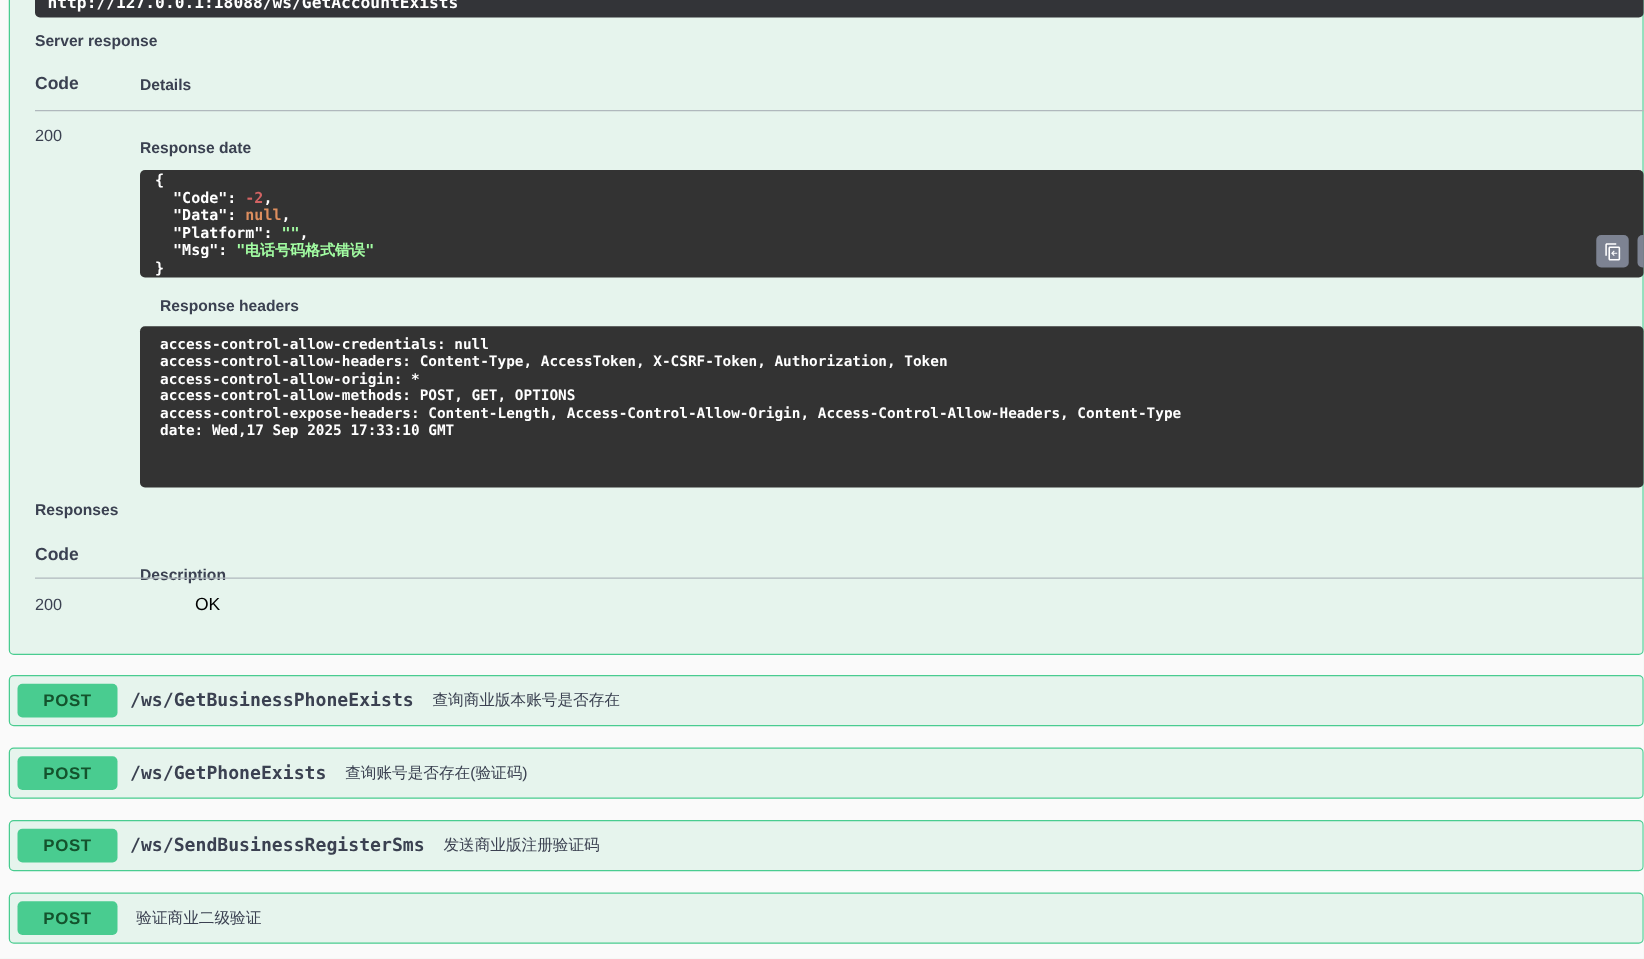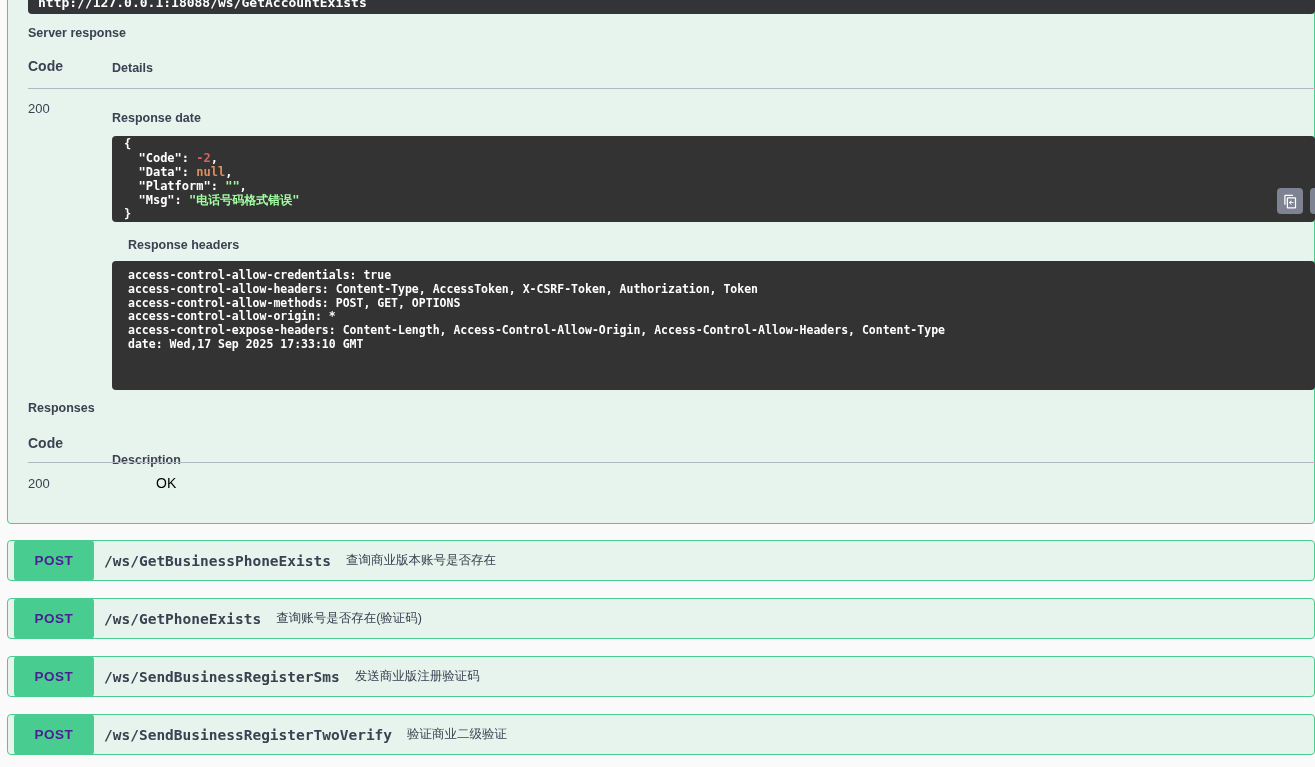--- a/index.html
+++ b/index.html
@@ -46,22 +46,22 @@
     display:flex;align-items:center;justify-content:center;cursor:pointer;padding:0;
   }
   .ok-text{font:400 14px "Liberation Sans",sans-serif;color:#000000;margin-left:44px;}
   
   .oprow{
     left:7px;width:1308px;height:41px;box-sizing:border-box;
     background:#e6f4ed;border:1px solid #49cc90;border-radius:4px;
     display:flex;align-items:center;cursor:pointer;
   }
   .method-btn{
-    margin-left:6px;width:80px;height:41px;background:#49cc90;border:none;border-radius:4px;
-    color:#4c1d95;font:700 13.5px "Liberation Sans",sans-serif;letter-spacing:.5px;cursor:pointer;
+    margin-left:6px;width:80px;height:27px;background:#49cc90;border:none;border-radius:4px;
+    color:#14532d;font:700 13.5px "Liberation Sans",sans-serif;letter-spacing:.5px;cursor:pointer;
     display:flex;align-items:center;justify-content:center;flex:0 0 auto;text-align:right;
   }
   .op-path{
     margin-left:10px;font:700 14.5px "DejaVu Sans Mono",monospace;color:#3b4151;white-space:nowrap;
   }
   .op-desc{
     margin-left:15px;font:400 12.5px "Liberation Sans",sans-serif;color:#3b4151;white-space:nowrap;
   }
 </style>
 </head>
@@ -97,24 +97,24 @@
       </svg>
   </span>
 </button>
 <button class="abs icon-btn" style="left:1310px;top:188px;">
   
 </button>
 
 <div class="abs col-hdr" style="left:128px;top:238px;">Response headers</div>
 
 <div class="abs codeblock" id="headers-block">
-  <div class="codeline">access-control-allow-credentials: true</div>
+  <div class="codeline">access-control-allow-credentials: null</div>
   <div class="codeline">access-control-allow-headers: Content-Type, AccessToken, X-CSRF-Token, Authorization, Token</div>
+  <div class="codeline">access-control-allow-origin: *</div>
   <div class="codeline">access-control-allow-methods: POST, GET, OPTIONS</div>
-  <div class="codeline">access-control-allow-origin: *</div>
   <div class="codeline">access-control-expose-headers: Content-Length, Access-Control-Allow-Origin, Access-Control-Allow-Headers, Content-Type</div>
   <div class="codeline">date: Wed,17 Sep 2025 17:33:10 GMT</div>
 </div>
 
 <div class="abs sec-title" style="left:28px;top:401px;">Responses</div>
 <div class="abs col-code-hdr" style="left:28px;top:435px;">Code</div>
 <div class="abs col-hdr" style="left:112px;top:438px;margin-top:15px;">Description</div>
 <div class="abs divider" style="left:28px;top:462px;width:1287px;"></div>
 <div class="abs status-code" style="left:28px;top:476px;">200</div>
 <div class="abs ok-text" style="left:112px;top:475px;">OK</div>
@@ -132,15 +132,14 @@
 </div>
 
 <div class="abs oprow" style="top:656px;">
   <button class="method-btn">POST</button>
   <span class="op-path">/ws/SendBusinessRegisterSms</span>
   <span class="op-desc">发送商业版注册验证码</span>
 </div>
 
 <div class="abs oprow" style="top:714px;">
   <button class="method-btn">POST</button>
-  <span class="op-path">/ws/SendBusinessRegisterTwoVerify</span>
   <span class="op-desc">验证商业二级验证</span>
 </div>
 
 </body></html>

